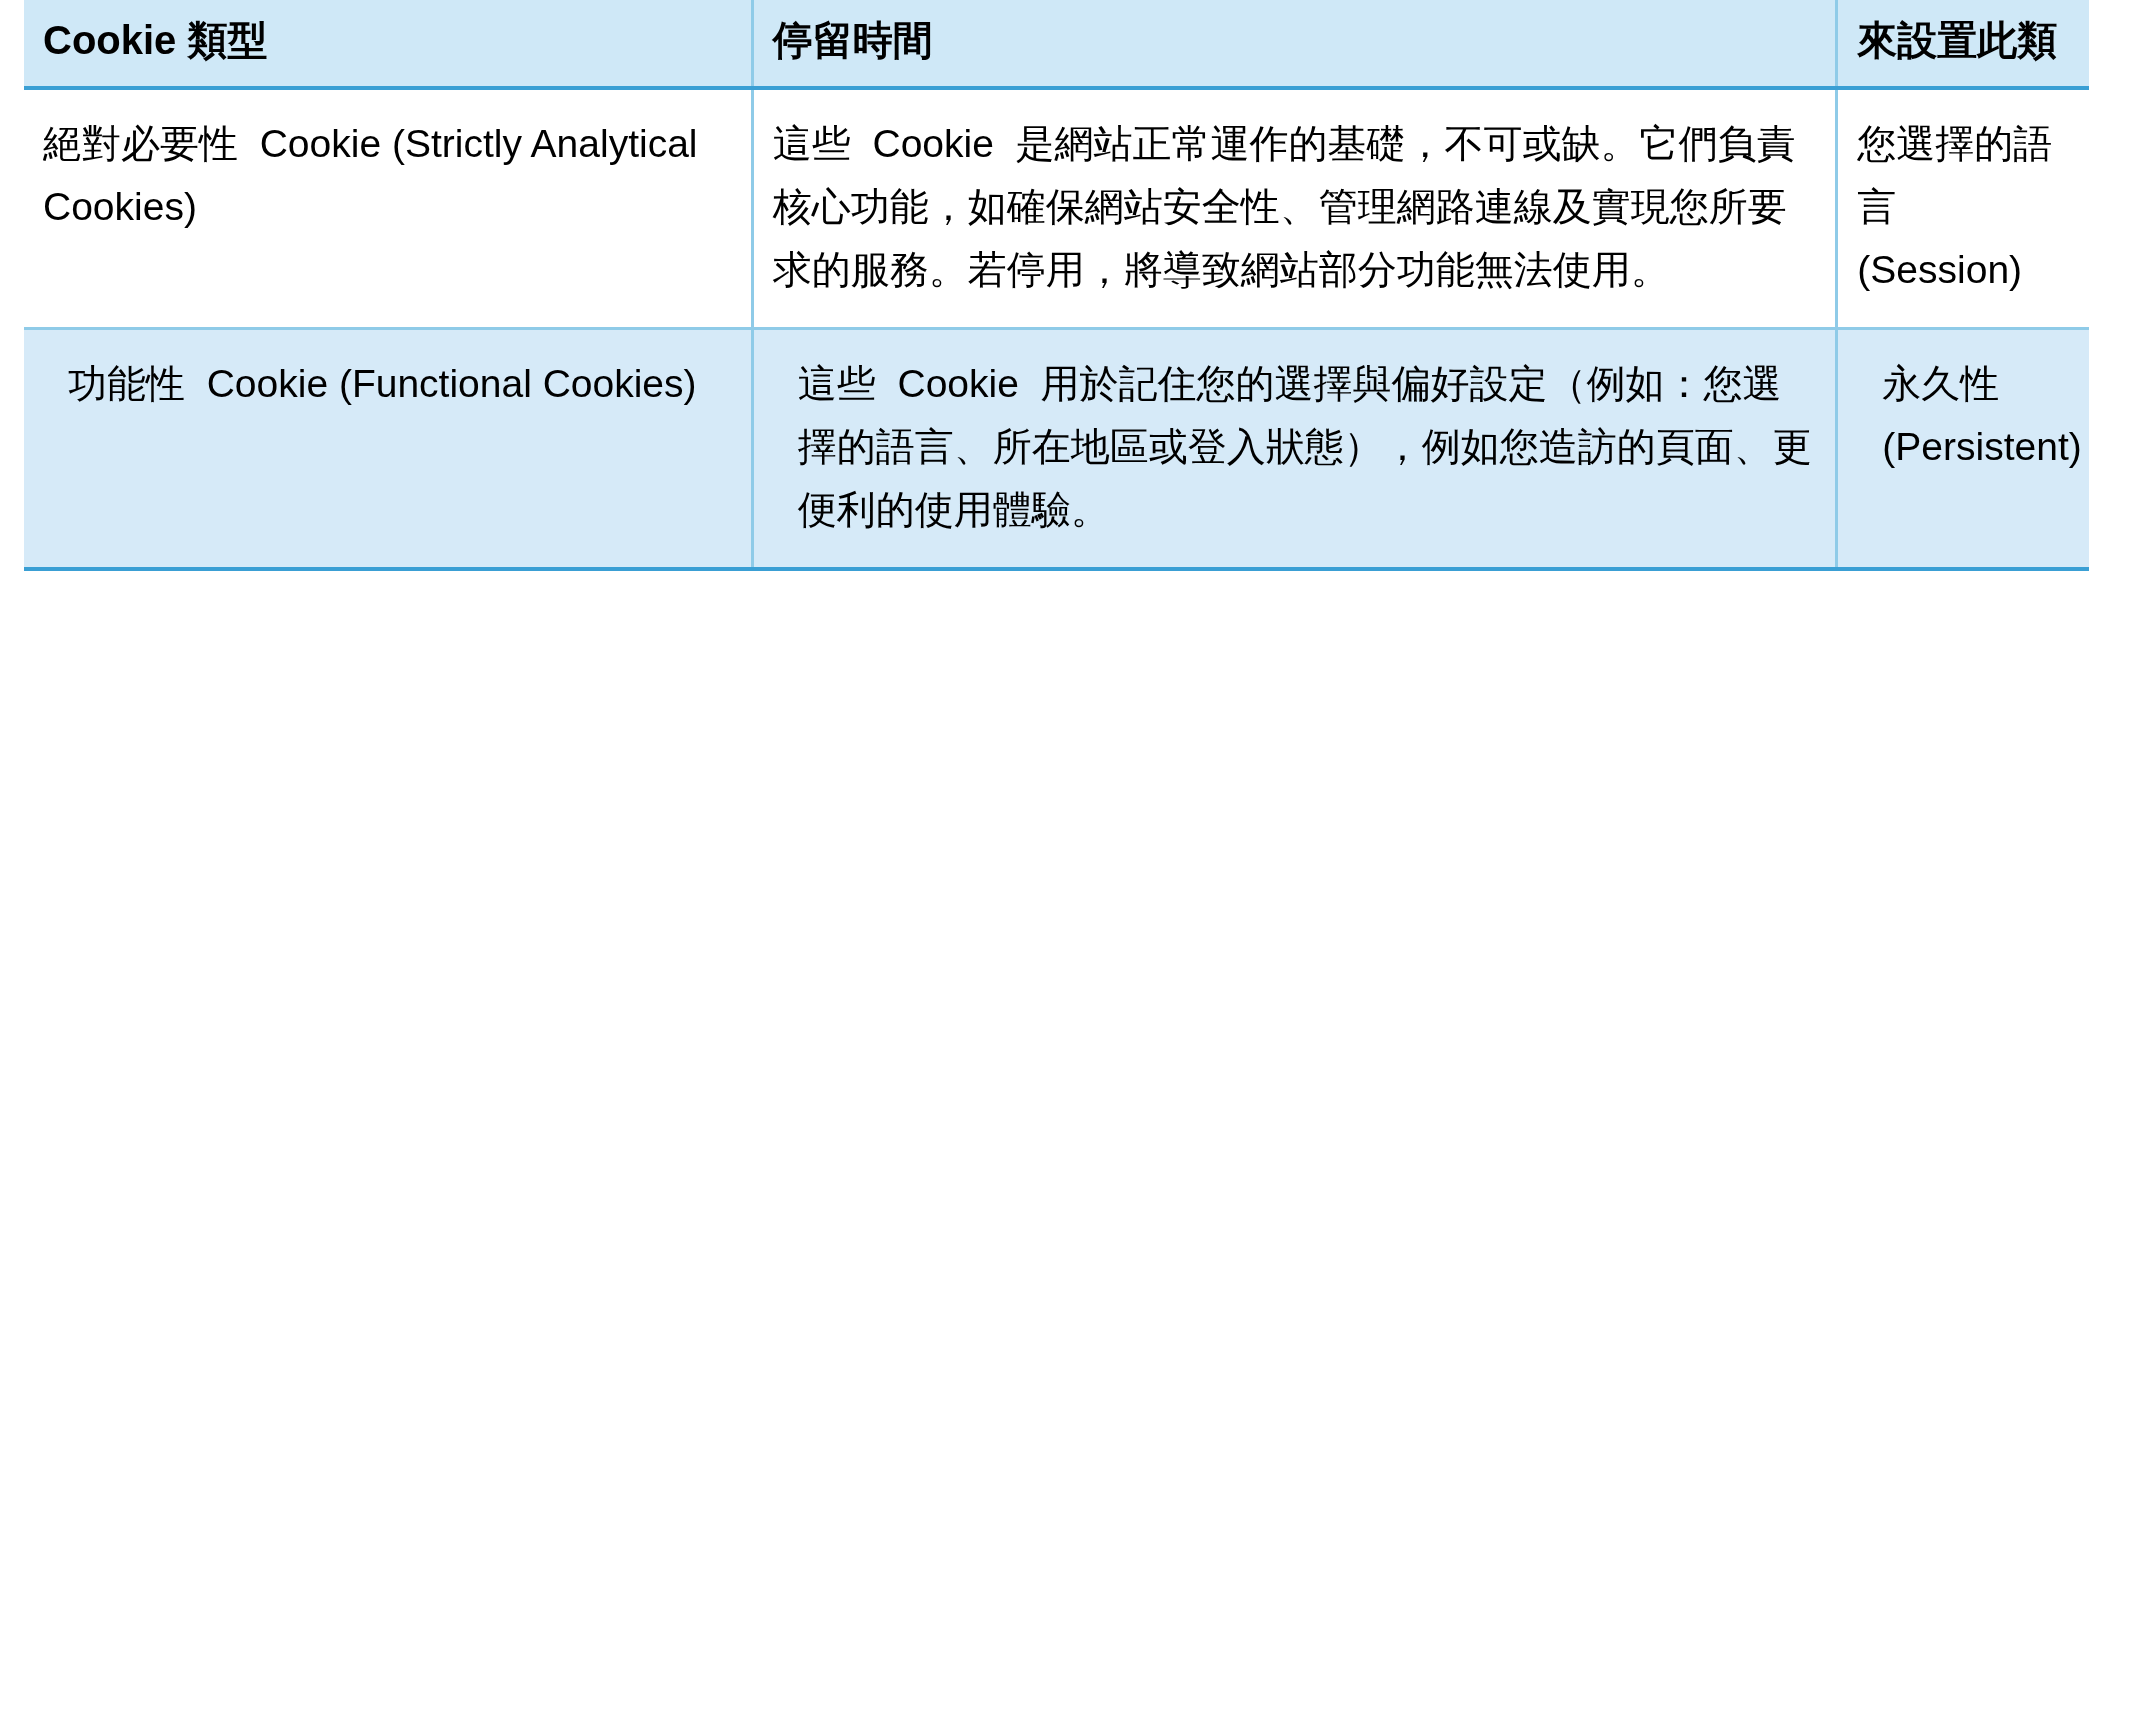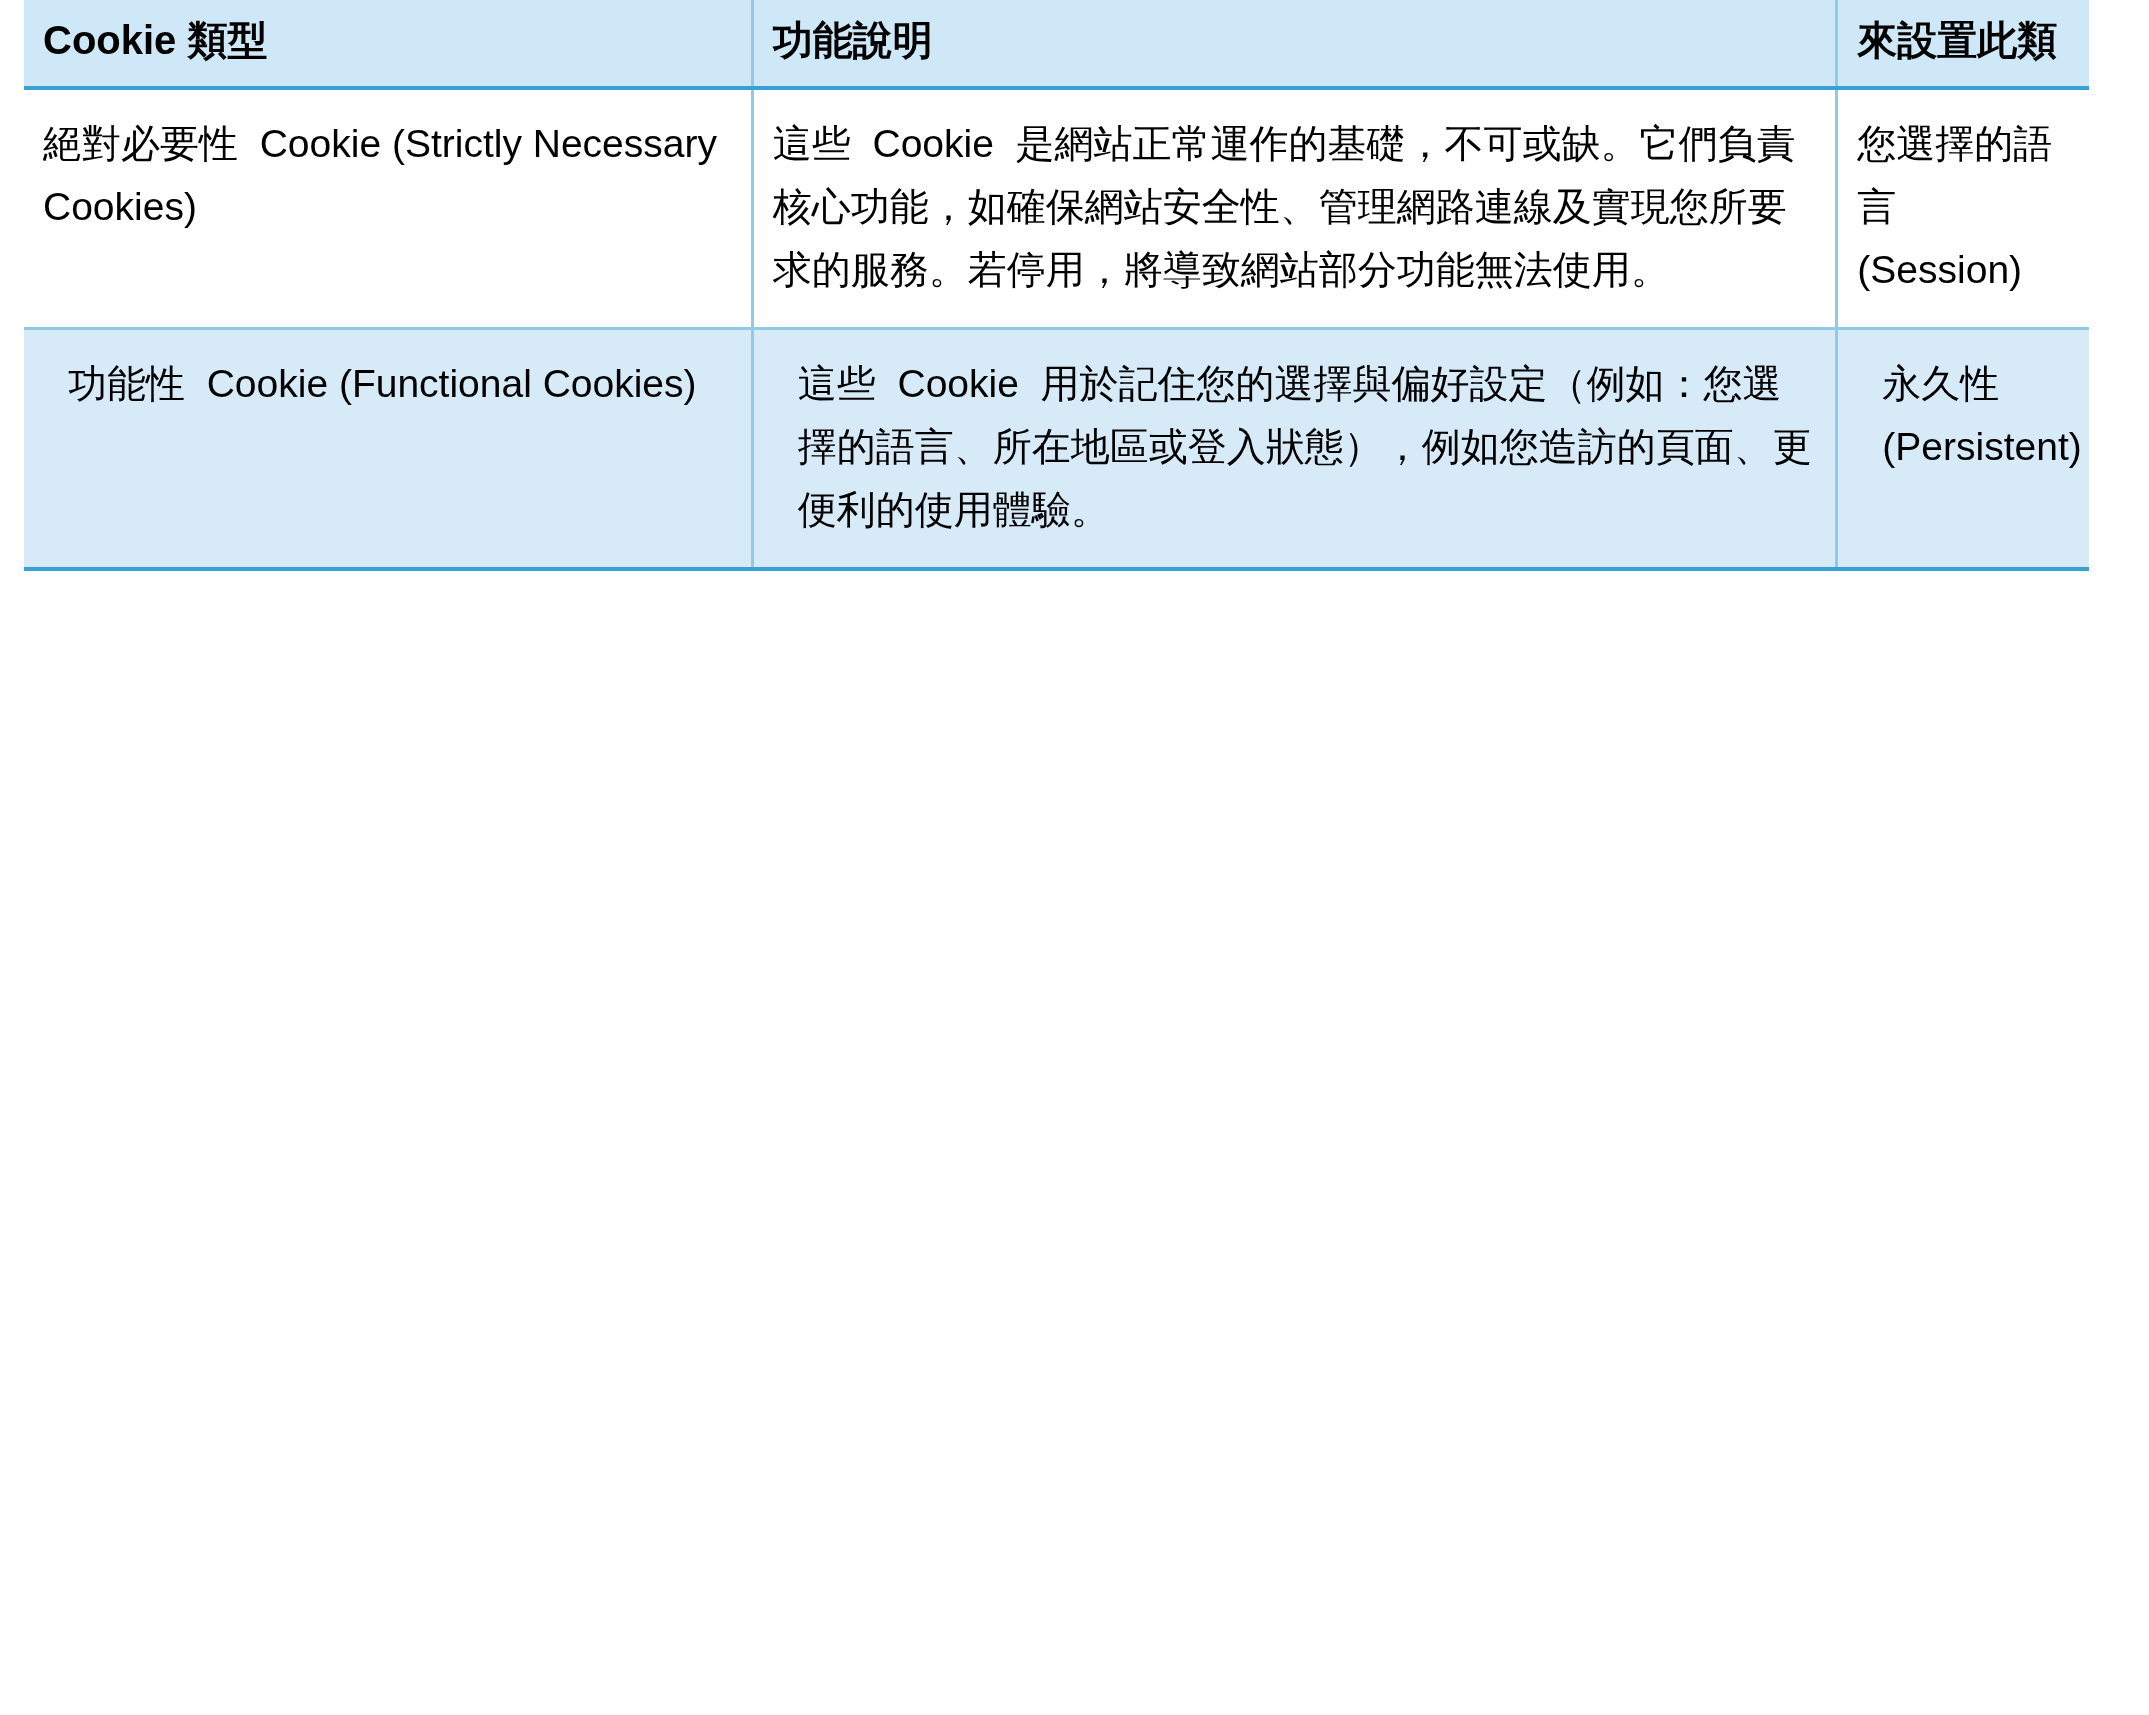--- a/index.html
+++ b/index.html
@@ -69,28 +69,28 @@
 <div class="table-wrap">
   <table class="cookie-table">
     <colgroup>
       <col class="c1">
       <col class="c2">
       <col class="c3">
     </colgroup>
     <thead>
       <tr>
         <th class="col-type">Cookie  類型</th>
-        <th class="col-desc">功能說明</th>
+        <th class="col-desc">停留時間</th>
         <th class="col-life">來設置此類</th>
       </tr>
     </thead>
     <tbody>
       <tr>
         <td class="col-type">
-            <span class="cell-text">絕對必要性  Cookie (Strictly Necessary Cookies)</span>
+            <span class="cell-text">絕對必要性  Cookie (Strictly Analytical Cookies)</span>
           </td>
         <td class="col-desc">
             <span class="cell-text">這些  Cookie  是網站正常運作的基礎，不可或缺。它們負責核心功能，如確保網站安全性、管理網路連線及實現您所要求的服務。若停用，將導致網站部分功能無法使用。</span>
           </td>
         <td class="col-life">
             <span class="cell-text">您選擇的語言 (Session)</span>
           </td>
       </tr>
       <tr class="alt">
         <td class="col-type">

